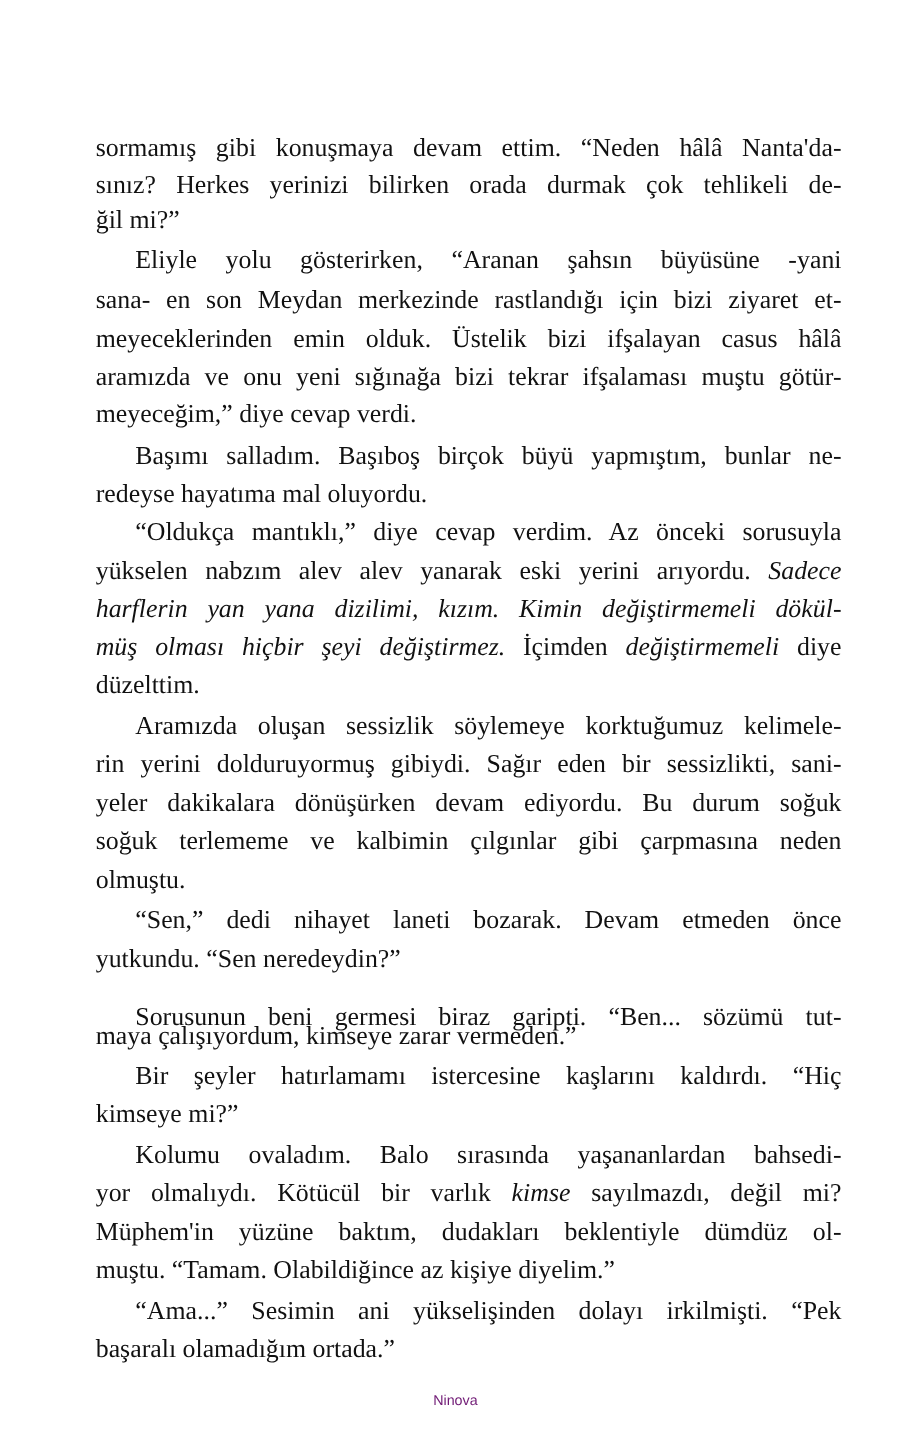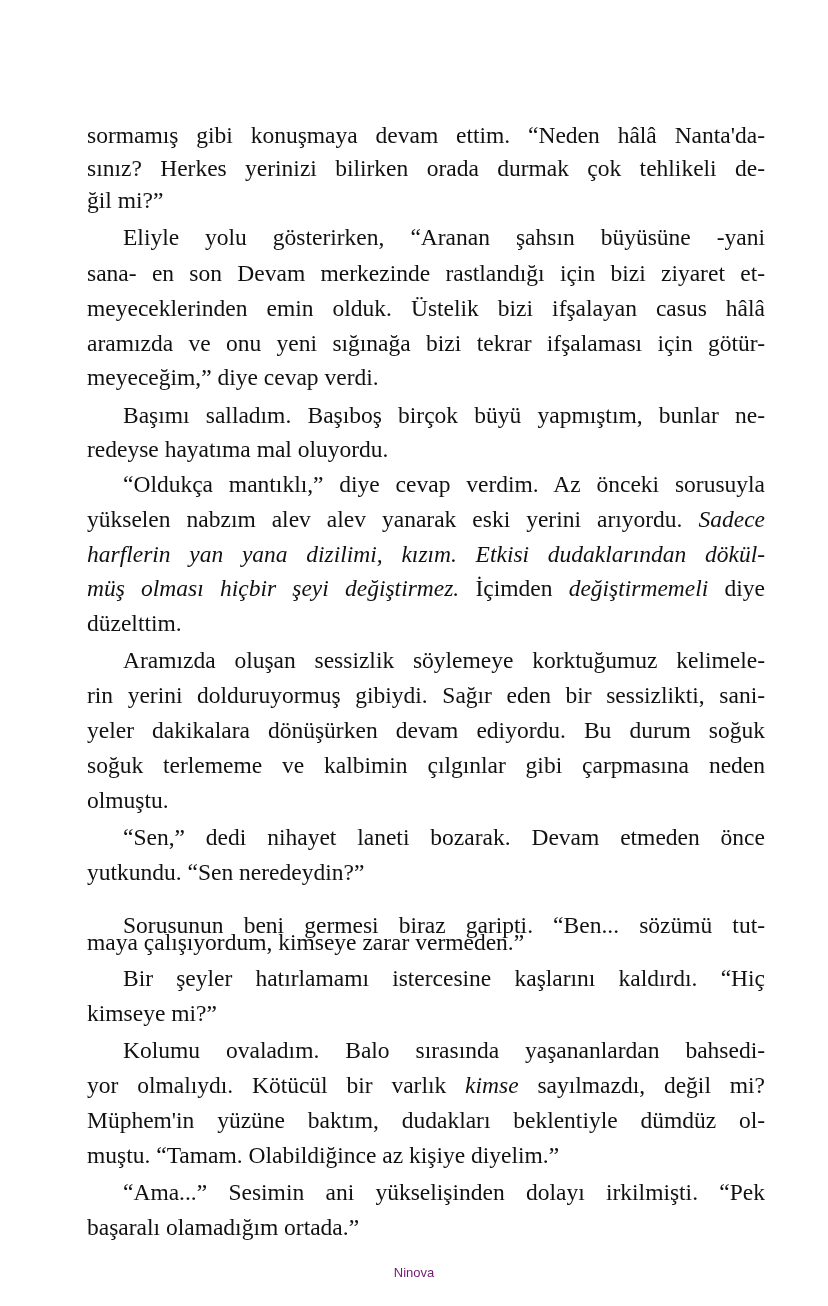--- a/index.html
+++ b/index.html
@@ -16,29 +16,29 @@
 </style>
 </head>
 <body>
 
 <div class="page">
   <div id="body-text">
       <div class="line" style="top: 120px;">sormamış gibi konuşmaya devam ettim. “Neden hâlâ Nanta'da-</div>
       <div class="line" style="top: 153px;">sınız? Herkes yerinizi bilirken orada durmak çok tehlikeli de-</div>
       <div class="line last" style="top: 185px;">ğil mi?”</div>
       <div class="line ind" style="top: 222px;">Eliyle yolu gösterirken, “Aranan şahsın büyüsüne -yani</div>
-      <div class="line" style="top: 258px;">sana- en son Devam merkezinde rastlandığı için bizi ziyaret et-</div>
+      <div class="line" style="top: 258px;">sana- en son Meydan merkezinde rastlandığı için bizi ziyaret et-</div>
       <div class="line" style="top: 293px;">meyeceklerinden emin olduk. Üstelik bizi ifşalayan casus hâlâ</div>
-      <div class="line" style="top: 328px;">aramızda ve onu yeni sığınağa bizi tekrar ifşalaması için götür-</div>
+      <div class="line" style="top: 328px;">aramızda ve onu yeni sığınağa bizi tekrar ifşalaması muştu götür-</div>
       <div class="line last" style="top: 362px;">meyeceğim,” diye cevap verdi.</div>
       <div class="line ind" style="top: 400px;">Başımı salladım. Başıboş birçok büyü yapmıştım, bunlar ne-</div>
       <div class="line last" style="top: 434px;">redeyse hayatıma mal oluyordu.</div>
       <div class="line ind" style="top: 469px;">“Oldukça mantıklı,” diye cevap verdim. Az önceki sorusuyla</div>
       <div class="line" style="top: 504px;">yükselen nabzım alev alev yanarak eski yerini arıyordu. <i>Sadece</i></div>
-      <div class="line" style="top: 539px;"><i>harflerin yan yana dizilimi, kızım. Etkisi dudaklarından dökül-</i></div>
+      <div class="line" style="top: 539px;"><i>harflerin yan yana dizilimi, kızım. Kimin değiştirmemeli dökül-</i></div>
       <div class="line" style="top: 573px;"><i>müş olması hiçbir şeyi değiştirmez.</i> İçimden <i>değiştirmemeli</i> diye</div>
       <div class="line last" style="top: 608px;">düzelttim.</div>
       <div class="line ind" style="top: 645px;">Aramızda oluşan sessizlik söylemeye korktuğumuz kelimele-</div>
       <div class="line" style="top: 680px;">rin yerini dolduruyormuş gibiydi. Sağır eden bir sessizlikti, sani-</div>
       <div class="line" style="top: 715px;">yeler dakikalara dönüşürken devam ediyordu. Bu durum soğuk</div>
       <div class="line" style="top: 750px;">soğuk terlememe ve kalbimin çılgınlar gibi çarpmasına neden</div>
       <div class="line last" style="top: 785px;">olmuştu.</div>
       <div class="line ind" style="top: 822px;">“Sen,” dedi nihayet laneti bozarak. Devam etmeden önce</div>
       <div class="line last" style="top: 857px;">yutkundu. “Sen neredeydin?”</div>
       <div class="line ind" style="top: 893px; margin-top: 17px;">Sorusunun beni germesi biraz garipti. “Ben... sözümü tut-</div>

